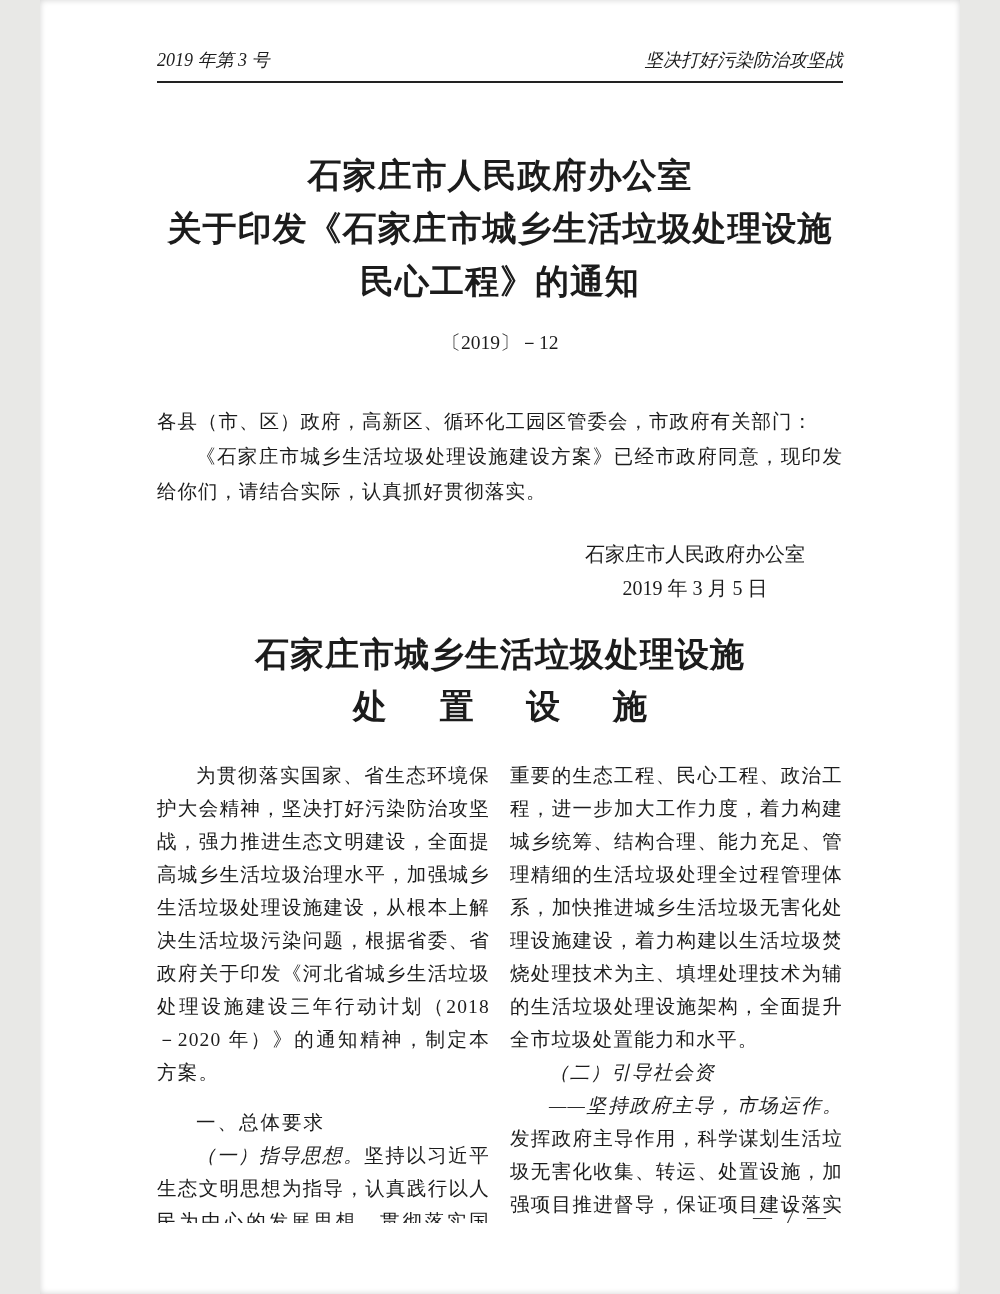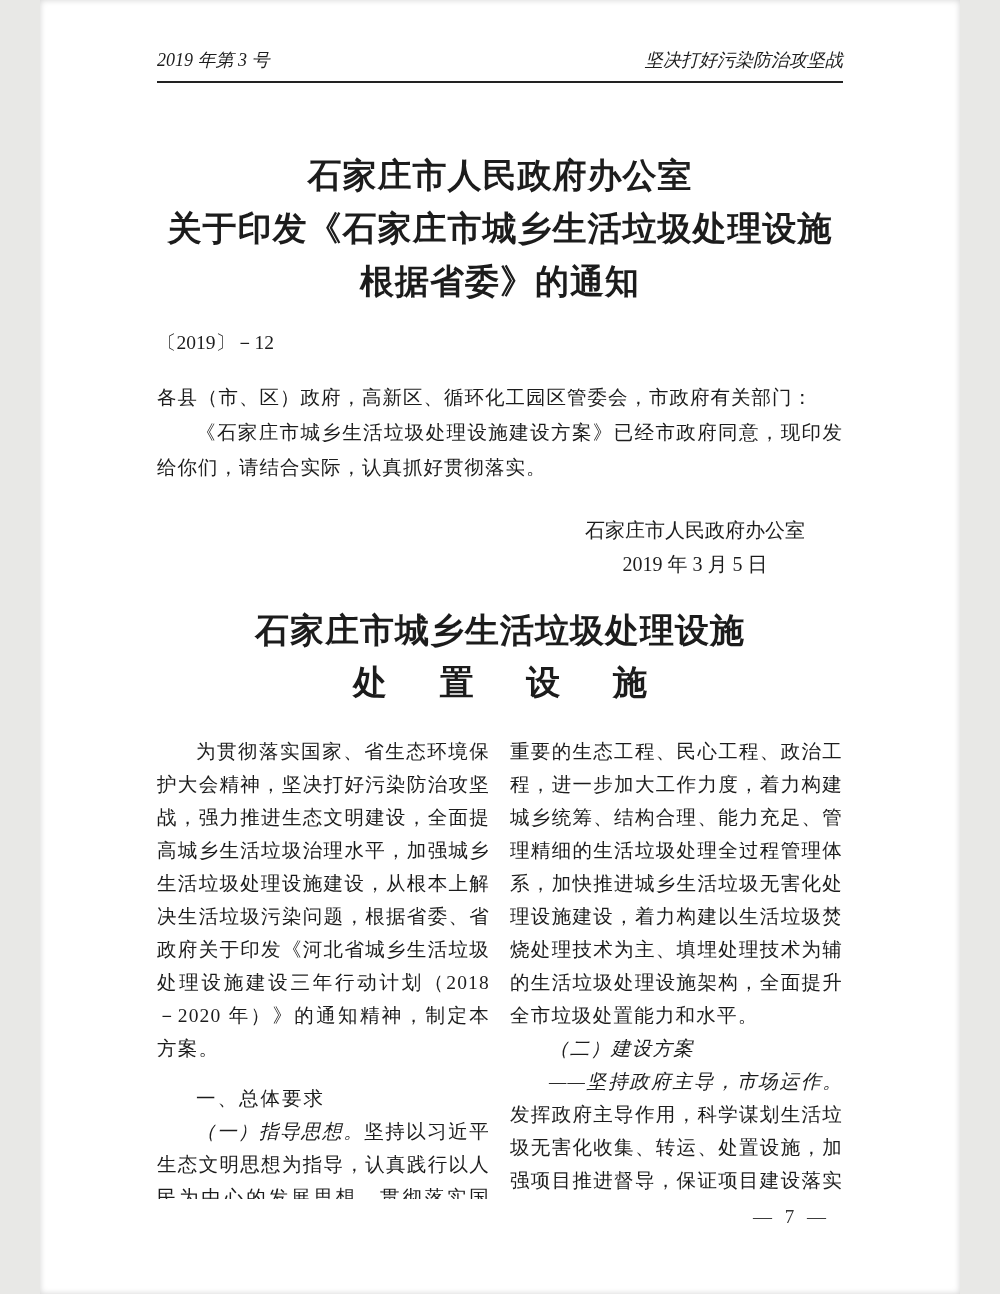--- a/index.html
+++ b/index.html
@@ -33,27 +33,27 @@
     margin-top: 66px;
     text-align: center;
     font-size: 34px;
     font-weight: 700;
     line-height: 53px;
     letter-spacing: 1px;
   }
   .t-line { display: block; }
   .doc-number {
     margin-top: 22px;
-    text-align: left;
+    text-align: center;
     font-size: 19.5px;
     line-height: 26px;
   }
   
   .salutation {
-    margin-top: 24px;
+    margin-top: 48px;
     font-size: 19.5px;
     line-height: 35px;
     letter-spacing: 1px;
   }
   .notice-body {
     font-size: 19.5px;
     line-height: 35px;
     letter-spacing: 1px;
     text-align: justify;
     text-indent: 2em;
@@ -122,21 +122,21 @@
   <div class="content">
 
     <header class="page-header">
       <span class="kai">2019 年第 3 号</span>
       <span class="kai">坚决打好污染防治攻坚战</span>
     </header>
 
     <h1 class="notice-title">
       <span class="t-line">石家庄市人民政府办公室</span>
       <span class="t-line">关于印发《石家庄市城乡生活垃圾处理设施</span>
-      <span class="t-line">根据省委》的通知</span>
+      <span class="t-line">民心工程》的通知</span>
     </h1>
 
     <div class="doc-number">〔2019〕－12</div>
 
     <p class="salutation">各县（市、区）政府，高新区、循环化工园区管委会，市政府有关部门：</p>
 
     <p class="notice-body">《石家庄市城乡生活垃圾处理设施建设方案》已经市政府同意，现印发给你们，请结合实际，认真抓好贯彻落实。</p>
 
     <div class="signature">
       <div>石家庄市人民政府办公室</div>
@@ -149,21 +149,21 @@
     </h2>
 
     <div class="columns">
       <div class="col">
         <p class="para indent">为贯彻落实国家、省生态环境保护大会精神，坚决打好污染防治攻坚战，强力推进生态文明建设，全面提高城乡生活垃圾治理水平，加强城乡生活垃圾处理设施建设，从根本上解决生活垃圾污染问题，根据省委、省政府关于印发《河北省城乡生活垃圾处理设施建设三年行动计划（2018－2020 年）》的通知精神，制定本方案。</p>
         <p class="para heading">一、总体要求</p>
         <p class="para indent"><span class="kai">（一）指导思想。</span><span>坚持以习近平生态文明思想为指导，认真践行以人民为中心的发展思想，贯彻落实国家、省生态环境保护大会精神，将城乡生活垃圾处理作为</span></p>
       </div>
       <div class="col">
         <p class="para">重要的生态工程、民心工程、政治工程，进一步加大工作力度，着力构建城乡统筹、结构合理、能力充足、管理精细的生活垃圾处理全过程管理体系，加快推进城乡生活垃圾无害化处理设施建设，着力构建以生活垃圾焚烧处理技术为主、填埋处理技术为辅的生活垃圾处理设施架构，全面提升全市垃圾处置能力和水平。</p>
-        <p class="para indent kai">（二）建设方案</p>
+        <p class="para indent kai">（二）引导社会资</p>
         <p class="para indent"><span class="kai">——坚持政府主导，市场运作。</span><span>发挥政府主导作用，科学谋划生活垃圾无害化收集、转运、处置设施，加强项目推进督导，保证项目建设落实落地。推行 PPP、环境污染第三方治理等模式，引导社会资</span></p>
       </div>
     </div>
 
   </div>
 
   <div class="page-number">— 7 —</div>
 </div>
 
 </body></html>

